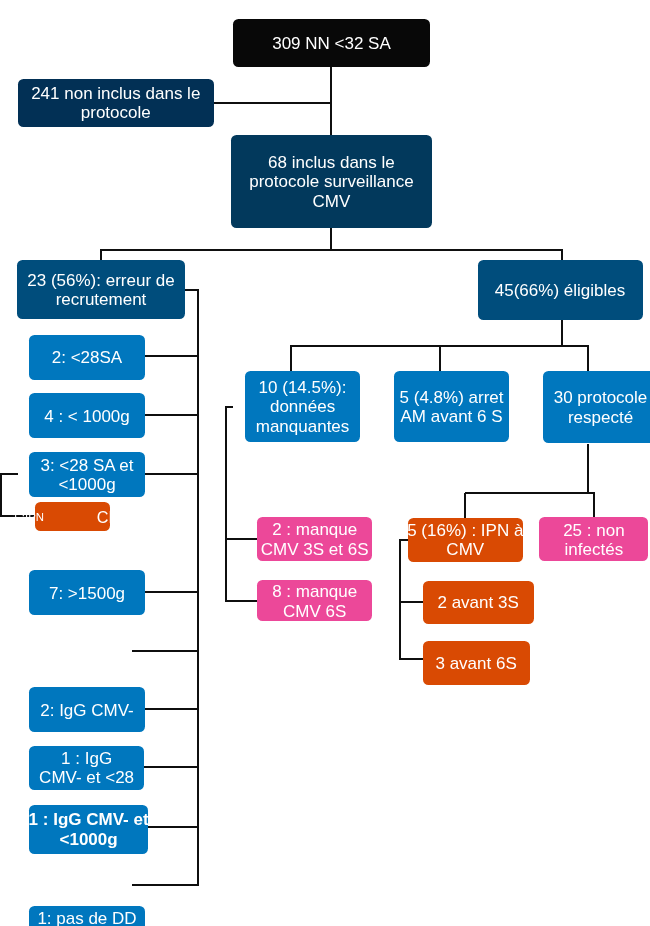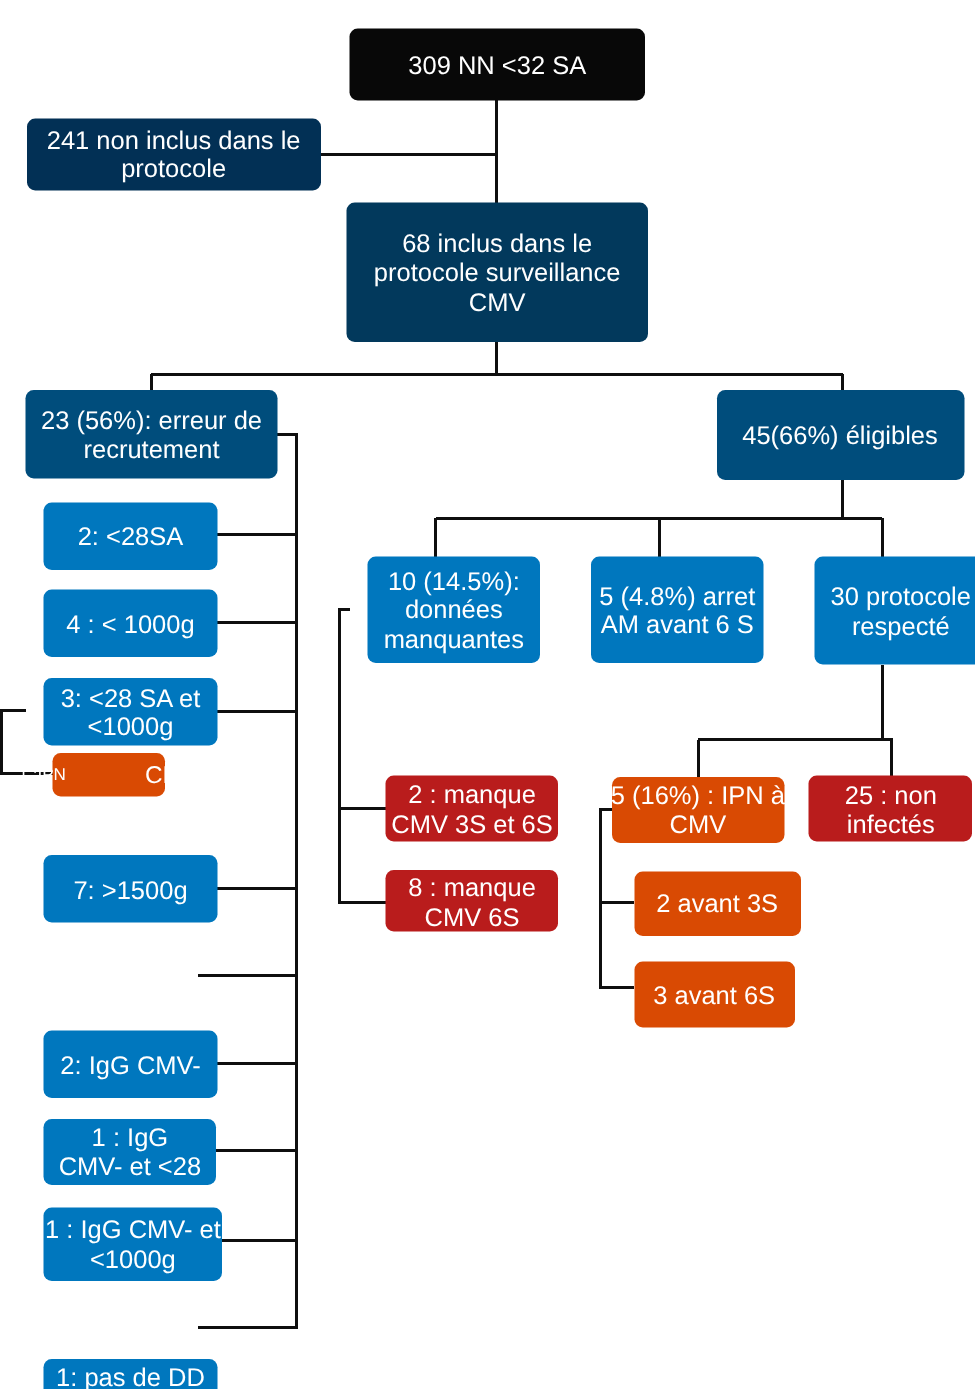--- a/index.html
+++ b/index.html
@@ -11,21 +11,21 @@
             shape-rendering:crispEdges;}
   .node{position:absolute;box-sizing:border-box;display:flex;align-items:center;
         justify-content:center;text-align:center;color:#ffffff;border-radius:5.5px;
         z-index:2;font-size:17px;line-height:19.5px;
         padding:1.6px 2px 0 2px;white-space:pre;}
   .c-black{background:#080808;}
   .c-navy1{background:#023055;}
   .c-navy2{background:#02395c;}
   .c-navy3{background:#004d7c;}
   .c-blue{background:#0077be;margin-left:12px;}
-  .c-lblue{background:#b91c1c;}
+  .c-lblue{background:#ec4899;}
   .c-orange{background:#d94a03;}
   .mini{font-size:11.4px;position:relative;top:0.6px;}
   .big{font-size:16.2px;}
 </style>
 </head>
 <body>
 
 <div id="canvas">
 
   <svg class="links" viewBox="0 0 650 926">
@@ -89,21 +89,21 @@
 &lt;1000g</div>
 
   <div class="node c-orange" style="left:35px;top:501.8px;width:75px;height:29.4px;gap:24px;">
     <span class="mini">1 :IPN</span><span>&nbsp;</span><span class="big">CMV</span>
   </div>
 
   <div class="node c-blue" style="left:17px;top:570px;width:116px;height:45px;">7: &gt;1500g</div>
   <div class="node c-blue" style="left:17px;top:687px;width:116px;height:45px;">2: IgG CMV-</div>
   <div class="node c-blue" style="left:17px;top:745.5px;width:115.2px;height:44.3px;">1 : IgG
 CMV- et &lt;28</div>
-  <div class="node c-blue" style="left:17px;top:804.6px;width:119.2px;height:49px;">1 : IgG CMV- et
+  <div class="node c-blue" style="left:17px;top:804.6px;width:119.2px;height:49px;font-weight:bold;">1 : IgG CMV- et
 &lt;1000g</div>
   <div class="node c-blue" style="left:17px;top:906px;width:116px;height:44px;">1: pas de DD
 et &lt;1000g</div>
 
   <div class="node c-blue" style="left:233.1px;top:370.7px;width:114.9px;height:71.4px;">10 (14.5%):
 données
 manquantes</div>
   <div class="node c-blue" style="left:382.1px;top:371px;width:114.9px;height:71.2px;">5 (4.8%) arret
 AM avant 6 S</div>
   <div class="node c-blue" style="left:530.7px;top:371.2px;width:115.7px;height:72px;">30 protocole

